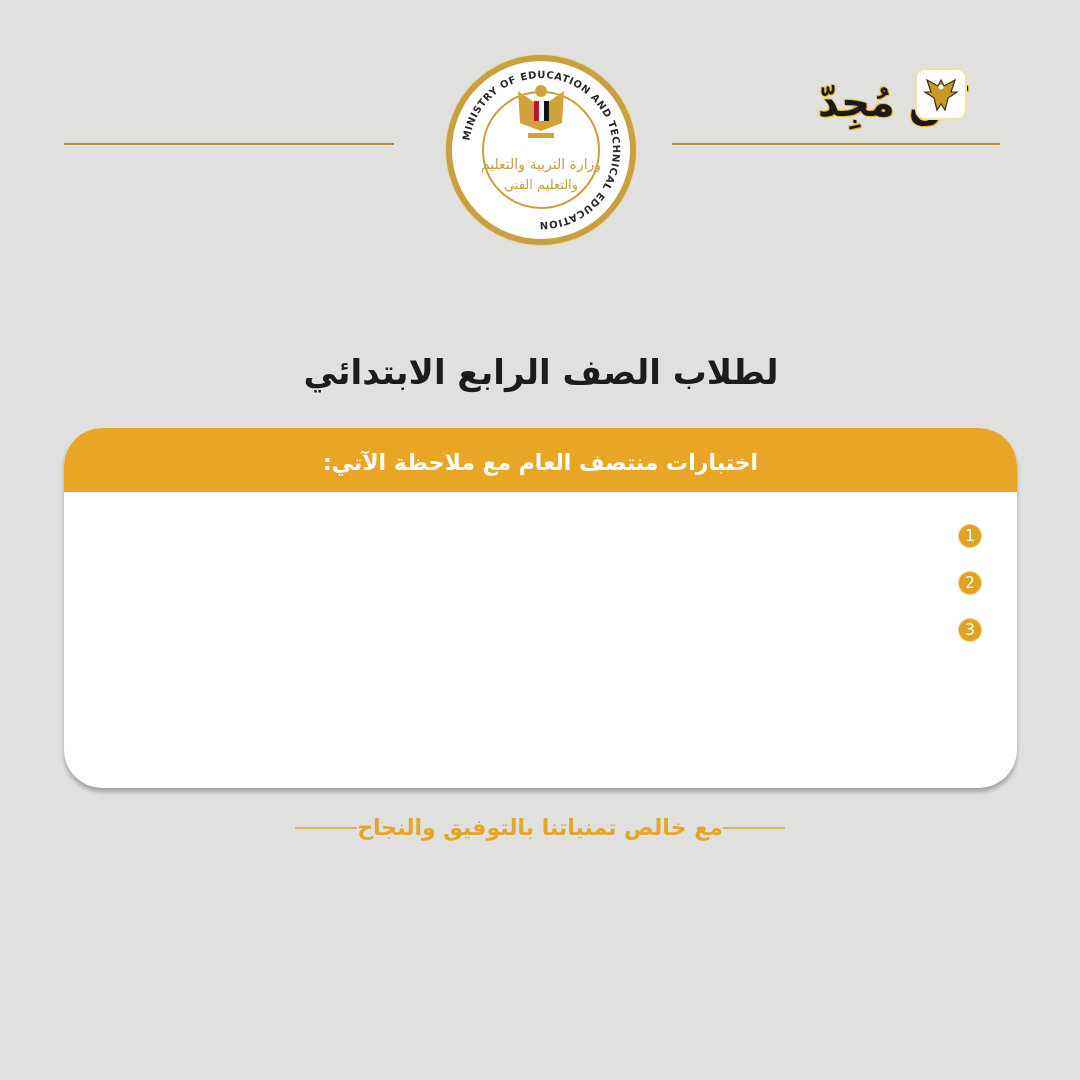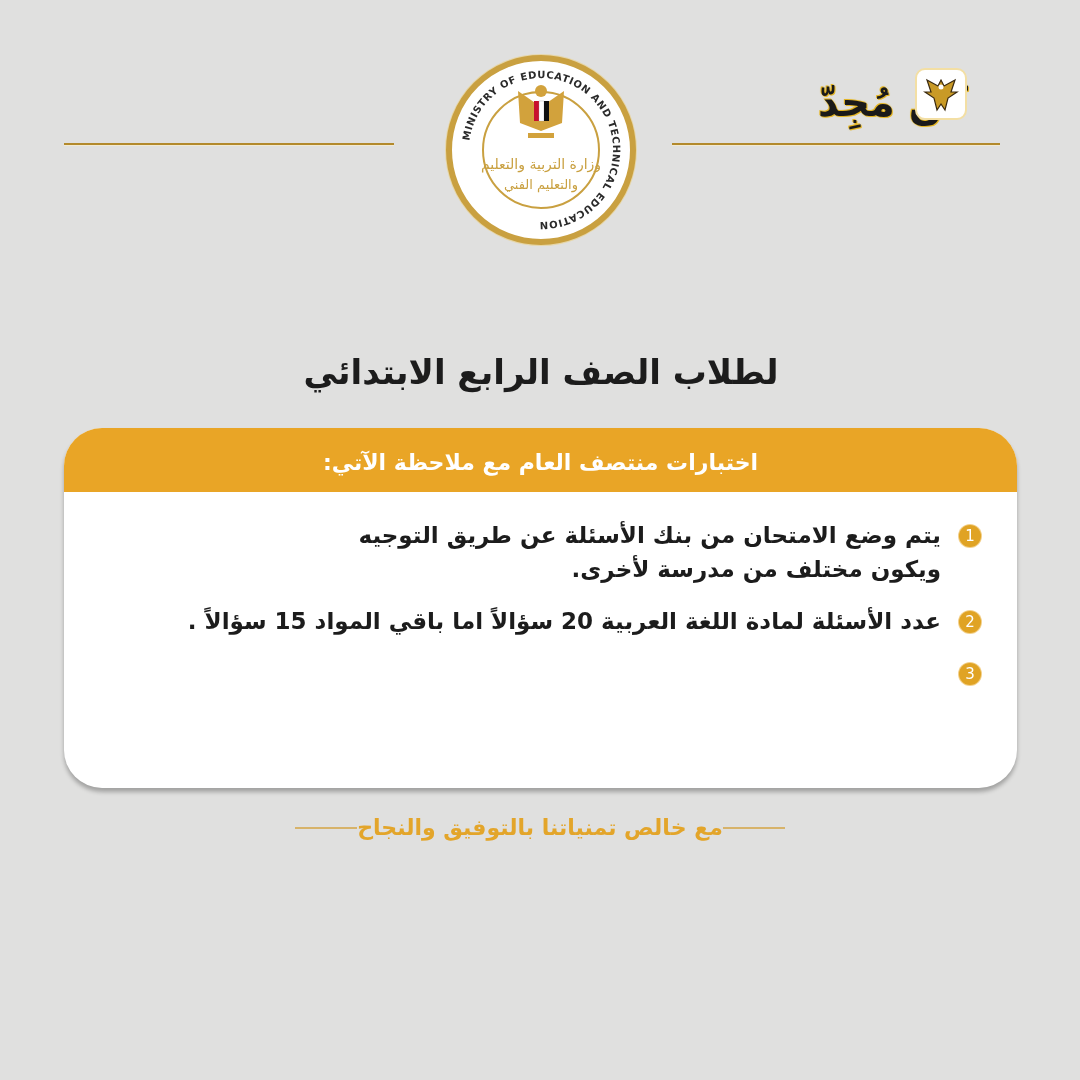--- a/index.html
+++ b/index.html
@@ -152,26 +152,23 @@
   </svg>
 </div>
 
 <div class="heading">لطلاب الصف الرابع الابتدائي</div>
 
 <div class="card">
   <div class="card-header">اختبارات منتصف العام مع ملاحظة الآتي:</div>
   <div class="items">
     <div class="item i1">
       <span class="num">1</span>
-      <span class="item-text">يتم وضع الامتحان من بنك الأسئلة عن طريق التوجيه
-ويكون مختلف من مدرسة لأخرى.</span>
     </div>
     <div class="item i2">
       <span class="num">2</span>
-      <span class="item-text">عدد الأسئلة لمادة اللغة العربية 20 سؤالاً اما باقي المواد  15 سؤالاً .</span>
     </div>
     <div class="item i3">
       <span class="num">3</span>
     </div>
   </div>
 </div>
 
 <div class="footer">
   <span class="fline"></span>
   <span class="footer-text">مع خالص تمنياتنا بالتوفيق والنجاح</span>

